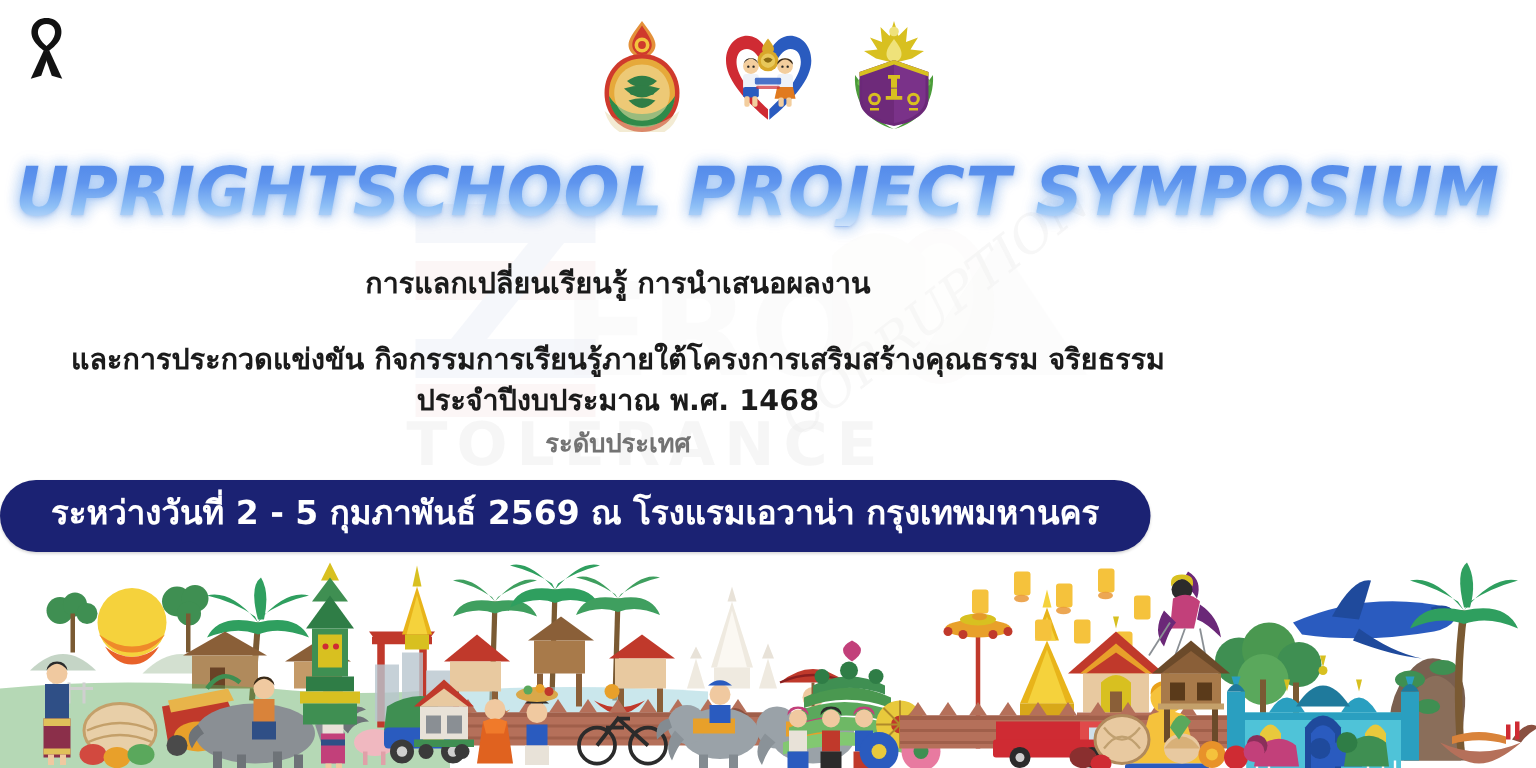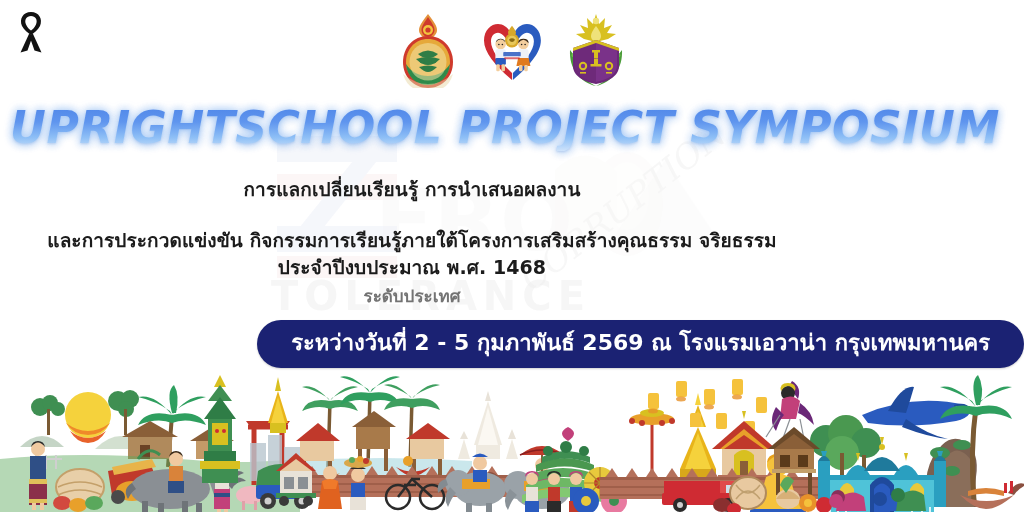--- a/index.html
+++ b/index.html
@@ -110,21 +110,21 @@
     color: #737373;
     line-height: 1.3;
   }
 
   
   .date-banner-wrap {
     position: absolute;
     top: 320px;
     left: 0;
     width: 1024px;
-    text-align: right;
+    text-align: left;
     z-index: 5;
   }
   .date-banner {
     display: inline-block;
     background: #1b2273;
     color: #ffffff;
     font-size: 22px;
     font-weight: 700;
     padding: 9px 34px 11px;
     border-radius: 26px;

